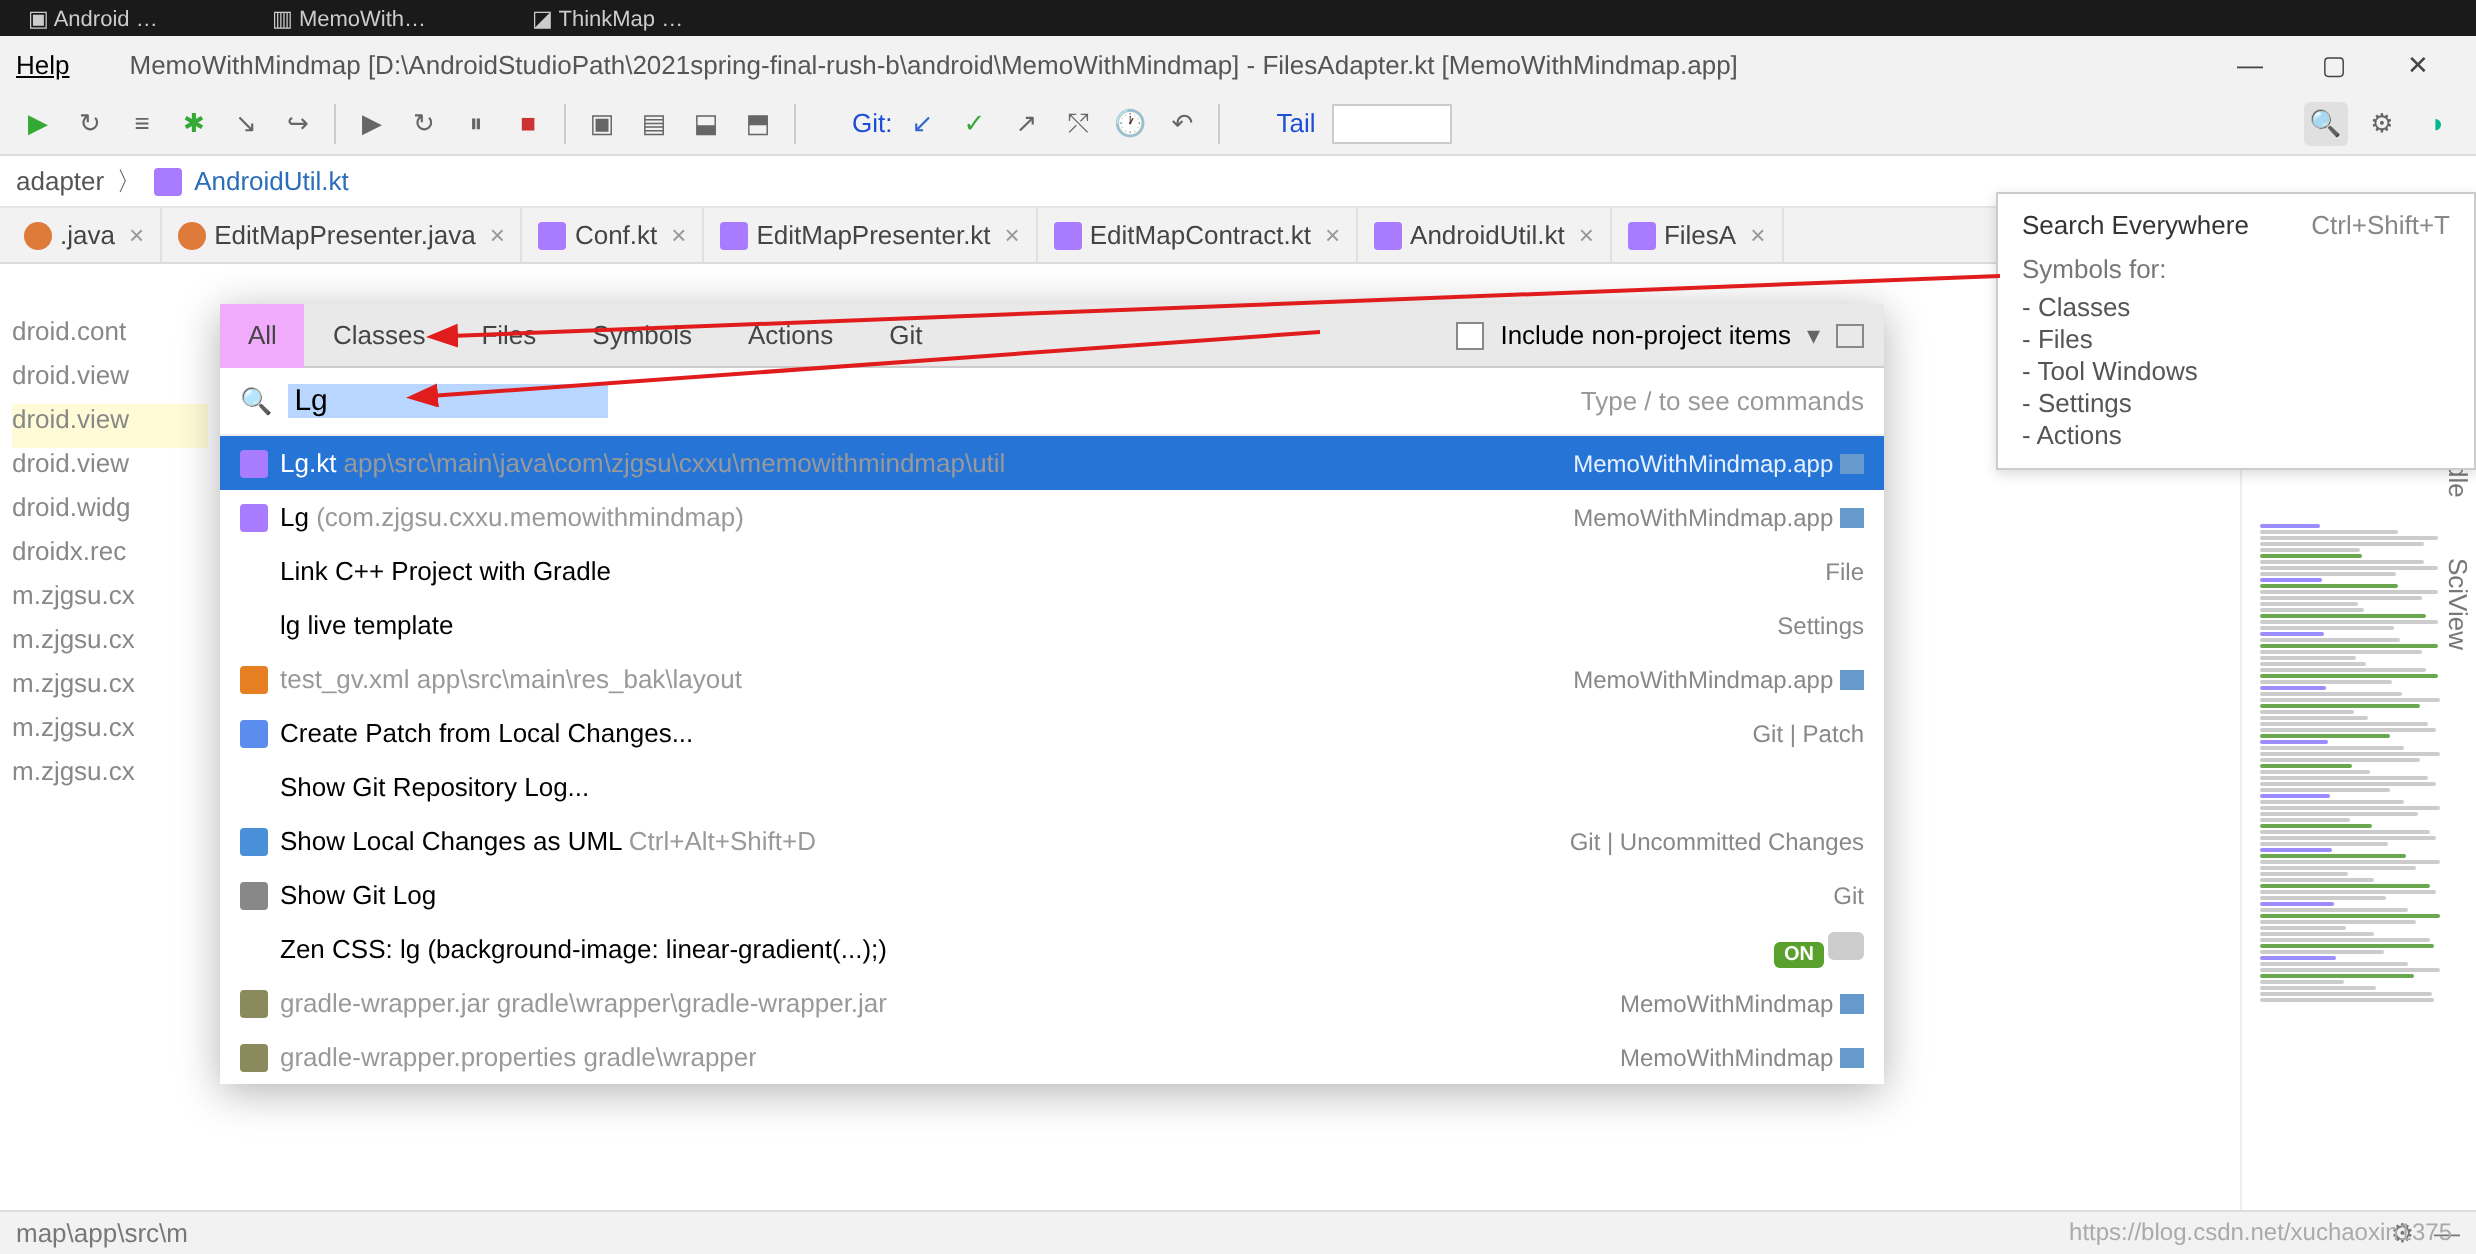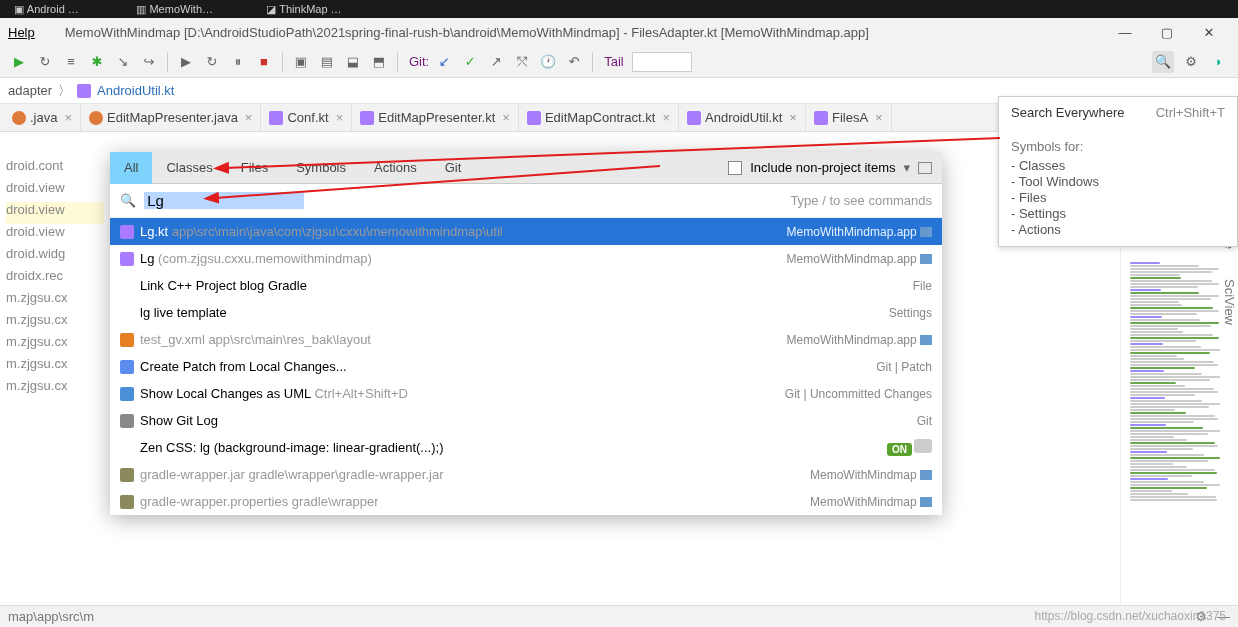--- a/index.html
+++ b/index.html
@@ -7,21 +7,21 @@
 .top-black{height:18px;background:#1a1a1a;position:relative}
 .top-black .tab{position:absolute;top:0;height:18px;display:flex;align-items:center;color:#ccc;font-size:11px;gap:4px;padding:0 6px}
 .menu-bar{height:28px;background:#f2f2f2;display:flex;align-items:center;padding:0 8px;gap:10px}
 .menu-bar .help{text-decoration:underline}
 .menu-bar .title{color:#555;margin-left:20px;white-space:nowrap;overflow:hidden}
 .win-controls{display:flex;gap:24px;margin-left:auto;color:#444;margin-right:12px}
 .win-controls span{width:18px;text-align:center}
 .toolbar{height:32px;background:#f2f2f2;border-bottom:1px solid #ddd;display:flex;align-items:center;padding:0 8px;gap:4px}
 .tb-btn{width:22px;height:22px;display:flex;align-items:center;justify-content:center;color:#666}
 .tb-sep{width:1px;height:20px;background:#ccc;margin:0 3px}
-.tb-git{color:#701a75;margin-left:4px}
+.tb-git{color:#1d4ed8;margin-left:21px}
 .tb-right{margin-left:auto;display:flex;align-items:center;gap:6px}
 .breadcrumb{height:26px;background:#fff;display:flex;align-items:center;padding:0 8px;border-bottom:1px solid #e5e5e5;gap:6px;color:#555}
 .breadcrumb .file{color:#2a6db8}
 .editor-tabs{height:28px;background:#f2f2f2;border-bottom:1px solid #ddd;display:flex;align-items:center;padding:0 4px;overflow:hidden}
 .etab{display:flex;align-items:center;gap:4px;padding:0 8px;height:27px;border-right:1px solid #e0e0e0;color:#444;white-space:nowrap}
 .etab .x{color:#999;margin-left:3px}
 .main{display:flex;height:calc(100% - 18px - 28px - 32px - 26px - 28px - 22px);background:#fff}
 .gutter{width:110px;background:#fff;font-family:"Consolas",monospace;font-size:13px;color:#888;padding:4px 6px;overflow:hidden}
 .gutter .line{height:22px;white-space:nowrap}
 .gutter .hl{background:#fffbd6}
@@ -32,39 +32,39 @@
 .statusbar{height:22px;background:#f2f2f2;border-top:1px solid #ddd;display:flex;align-items:center;padding:0 8px;color:#777;font-size:12px}
 .statusbar .right{margin-left:auto;display:flex;align-items:center;gap:10px}
 .watermark{position:absolute;right:12px;bottom:4px;color:#aaa;font-size:12px}
 .vside{position:absolute;right:0;top:220px;width:18px;display:flex;flex-direction:column;align-items:center;gap:30px;color:#777;font-size:11px}
 .vside .v{writing-mode:vertical-rl}
 
 
 .popup{position:absolute;left:110px;top:152px;width:832px;background:#fff;box-shadow:0 4px 20px rgba(0,0,0,.3);z-index:50}
 .popup-head{height:32px;background:#e9e9e9;border-bottom:1px solid #ccc;display:flex;align-items:center}
 .ptab{padding:0 14px;height:32px;display:flex;align-items:center;color:#444}
-.ptab.active{background:#7dd3fc}
+.ptab.active{background:#f0abfc}
 .phead-right{margin-left:auto;display:flex;align-items:center;gap:8px;padding-right:10px}
 .chk{width:14px;height:14px;border:1px solid #888;background:#fff}
 .hl-box{position:absolute;border:2px solid #e01c1c;pointer-events:none}
 .psearch{height:34px;display:flex;align-items:center;padding:0 10px;gap:8px;border-bottom:1px solid #eee}
 .psearch input{border:none;outline:none;font-size:15px;width:160px;background:#b8d6ff;padding:0 3px}
 .prows{max-height:360px;overflow:hidden}
 .prow{height:27px;display:flex;align-items:center;padding:0 10px;gap:6px}
 .prow.sel{background:#2675d6;color:#fff}
 .prow .rlabel{white-space:nowrap;overflow:hidden;text-overflow:ellipsis}
 .prow .rloc{margin-left:auto;color:#888;font-size:12px;white-space:nowrap}
 .prow.sel .rloc{color:#e6f0ff}
 .pill-on{background:#5aa02c;color:#fff;border-radius:3px;font-size:10px;padding:1px 5px;font-weight:600}
 .pill-off{background:#ccc;border-radius:3px;width:18px;height:14px;display:inline-block;margin-left:2px}
 .sub{color:#999}
 
 
 .tip{position:absolute;right:0;top:96px;width:240px;background:#fff;border:1px solid #ccc;box-shadow:0 2px 6px rgba(0,0,0,.15);padding:8px 12px;z-index:60}
-.tip .t-title{color:#333;font-size:14px;margin-bottom:19px;display:flex;justify-content:space-between}
+.tip .t-title{color:#333;font-size:14px;margin-bottom:7px;display:flex;justify-content:space-between}
 .tip .t-shortcut{color:#888}
 .tip .t-sub{color:#777;margin:4px 0}
 .tip .t-item{color:#555;margin:1px 0}
 
 
 .arrow{position:absolute;pointer-events:none;z-index:70}
 
 .ic{width:14px;height:14px;display:inline-block;flex-shrink:0}
 .ic.folder{background:#6699cc}
 .ic.kt{background:#a97bff;border-radius:2px}
@@ -316,37 +316,41 @@
         <span class="rlabel">Lg.kt<span class="sub"> app\src\main\java\com\zjgsu\cxxu\memowithmindmap\util</span></span>
         <span class="rloc">MemoWithMindmap.app <span class="ic folder" style="width:12px;height:10px;vertical-align:middle"></span></span>
       </div>
       <div class="prow">
         <span class="ic kt"></span>
         <span class="rlabel">Lg<span class="sub"> (com.zjgsu.cxxu.memowithmindmap)</span></span>
         <span class="rloc">MemoWithMindmap.app <span class="ic folder" style="width:12px;height:10px;vertical-align:middle"></span></span>
       </div>
       <div class="prow">
         <span style="width:14px"></span>
-        <span class="rlabel">Link C++ Project blog Gradle</span>
+        <span class="rlabel">Link C++ Project with Gradle</span>
         <span class="rloc">File</span>
       </div>
       <div class="prow">
         <span style="width:14px"></span>
         <span class="rlabel">lg live template</span>
         <span class="rloc">Settings</span>
       </div>
       <div class="prow">
         <span class="ic xml"></span>
         <span class="rlabel"><span class="sub">test_gv.xml</span><span class="sub"> app\src\main\res_bak\layout</span></span>
         <span class="rloc">MemoWithMindmap.app <span class="ic folder" style="width:12px;height:10px;vertical-align:middle"></span></span>
       </div>
       <div class="prow">
         <span class="ic diff"></span>
         <span class="rlabel">Create Patch from Local Changes...</span>
         <span class="rloc">Git | Patch</span>
+      </div>
+      <div class="prow">
+        <span style="width:14px"></span>
+        <span class="rlabel">Show Git Repository Log...</span>
       </div>
       <div class="prow">
         <span class="ic uml"></span>
         <span class="rlabel">Show Local Changes as UML <span class="sub">Ctrl+Alt+Shift+D</span></span>
         <span class="rloc">Git | Uncommitted Changes</span>
       </div>
       <div class="prow">
         <span class="ic log"></span>
         <span class="rlabel">Show Git Log</span>
         <span class="rloc">Git</span>
@@ -370,22 +374,22 @@
 </div>
 
 <div class="tip">
   <div class="t-title">
     <span>Search Everywhere</span>
     <span class="t-shortcut">Ctrl+Shift+T</span>
   </div>
   <div class="t-sub">Symbols for:</div>
   <div id="tipitems">
       <div class="t-item">- Classes</div>
+      <div class="t-item">- Files</div>
       <div class="t-item">- Tool Windows</div>
-      <div class="t-item">- Files</div>
       <div class="t-item">- Settings</div>
       <div class="t-item">- Actions</div>
     </div>
 </div>
 
 <div class="hl-box" style="left:110px;top:152px;width:120px;height:32px"></div>
 <div class="hl-box" style="left:654px;top:152px;width:210px;height:32px"></div>
 
 <svg class="arrow" style="left:110px;top:130px;width:900px;height:80px">
   <defs>

